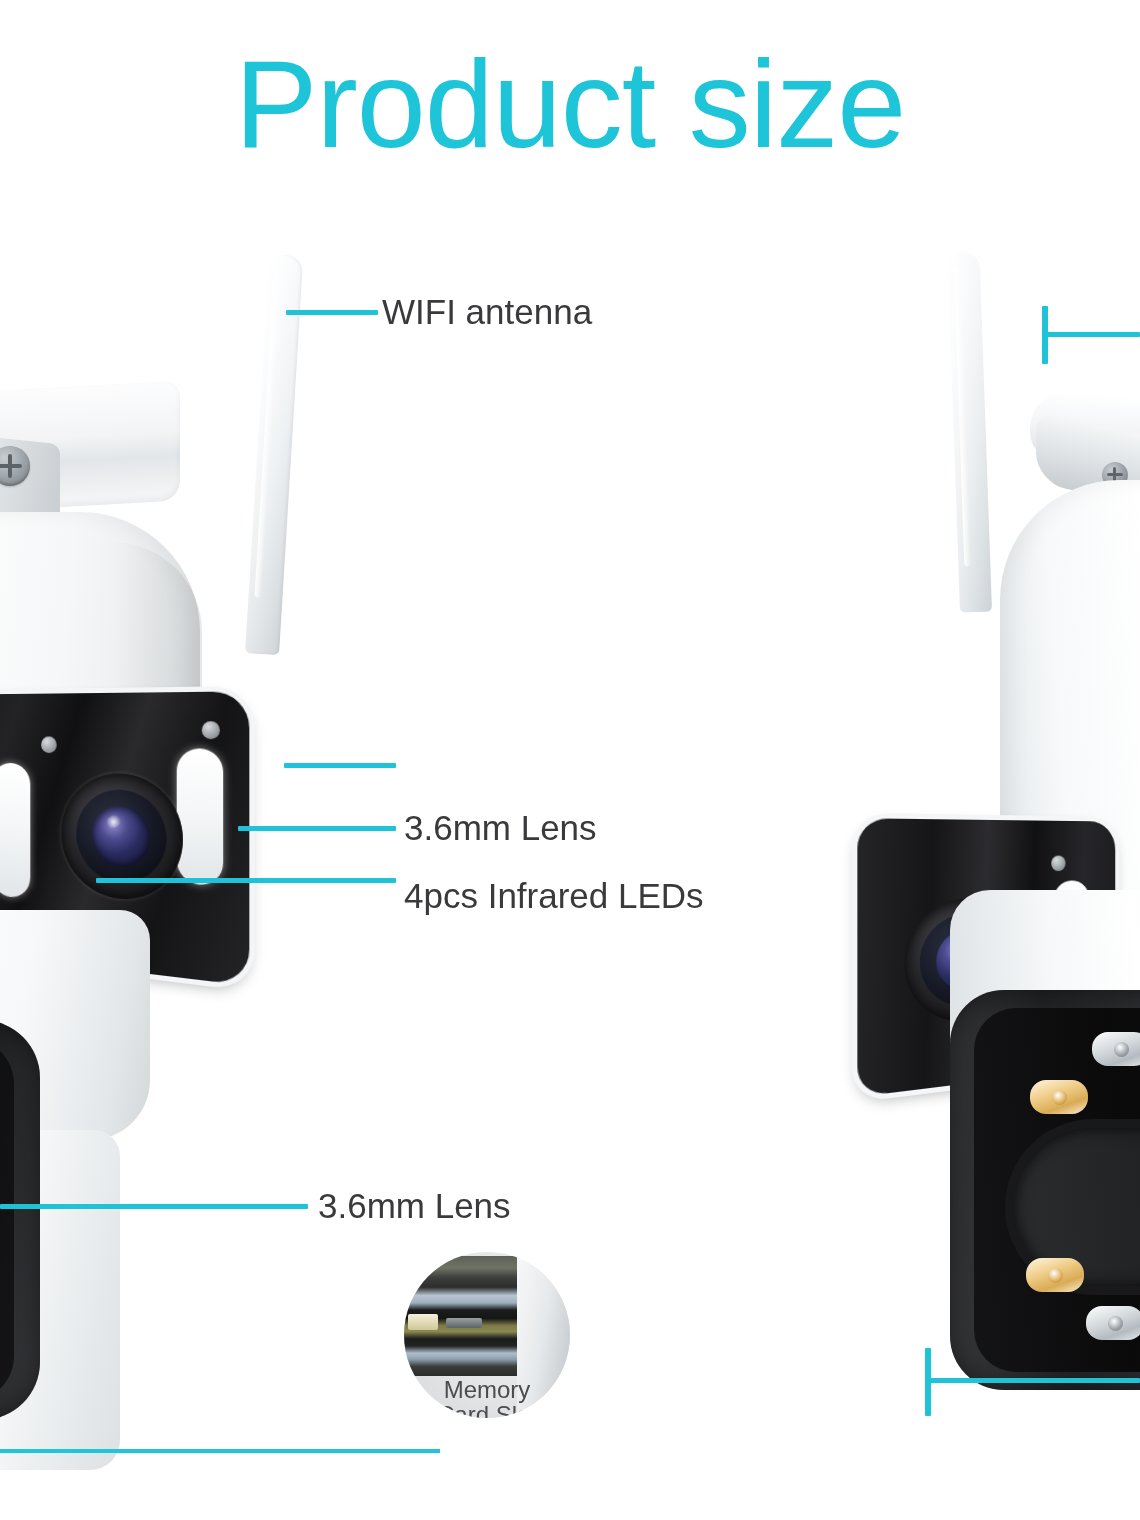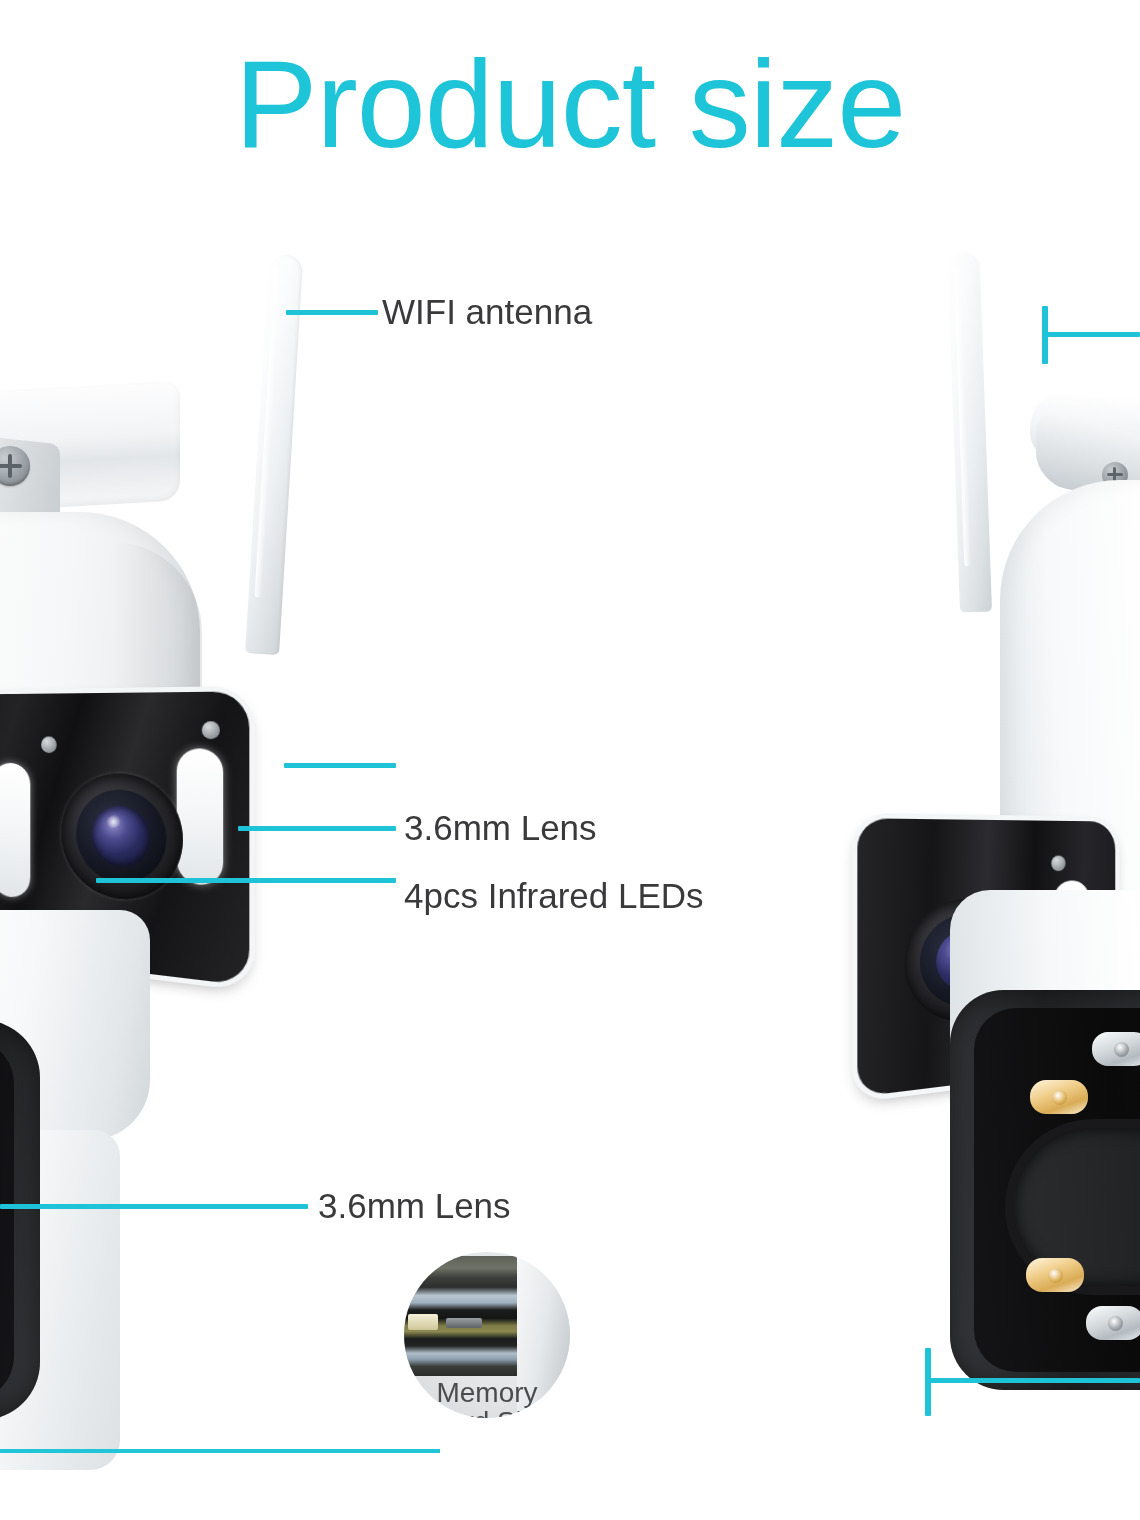--- a/index.html
+++ b/index.html
@@ -354,21 +354,21 @@
     background: linear-gradient(180deg,#9aa0a2,#5e6366);
     border-radius:2px;
   }
   .mem-body-shade {
     position:absolute; left:113px; top:0; width:60px; height:166px;
     background: linear-gradient(100deg,#f7f8f9 0%, #e6e9eb 45%, #c9ced2 78%, #eef0f2 100%);
   }
   .mem-label {
     position:absolute; left:0; top:126px; width:166px;
     text-align:center;
-    font-size:28px; line-height:1.04;
+    font-size:24px; line-height:1.04;
     color:#4a4c4e;
   }
 </style>
 </head>
 <body>
 
 <div id="stage">
 
   <div class="title">Product size</div>
 

